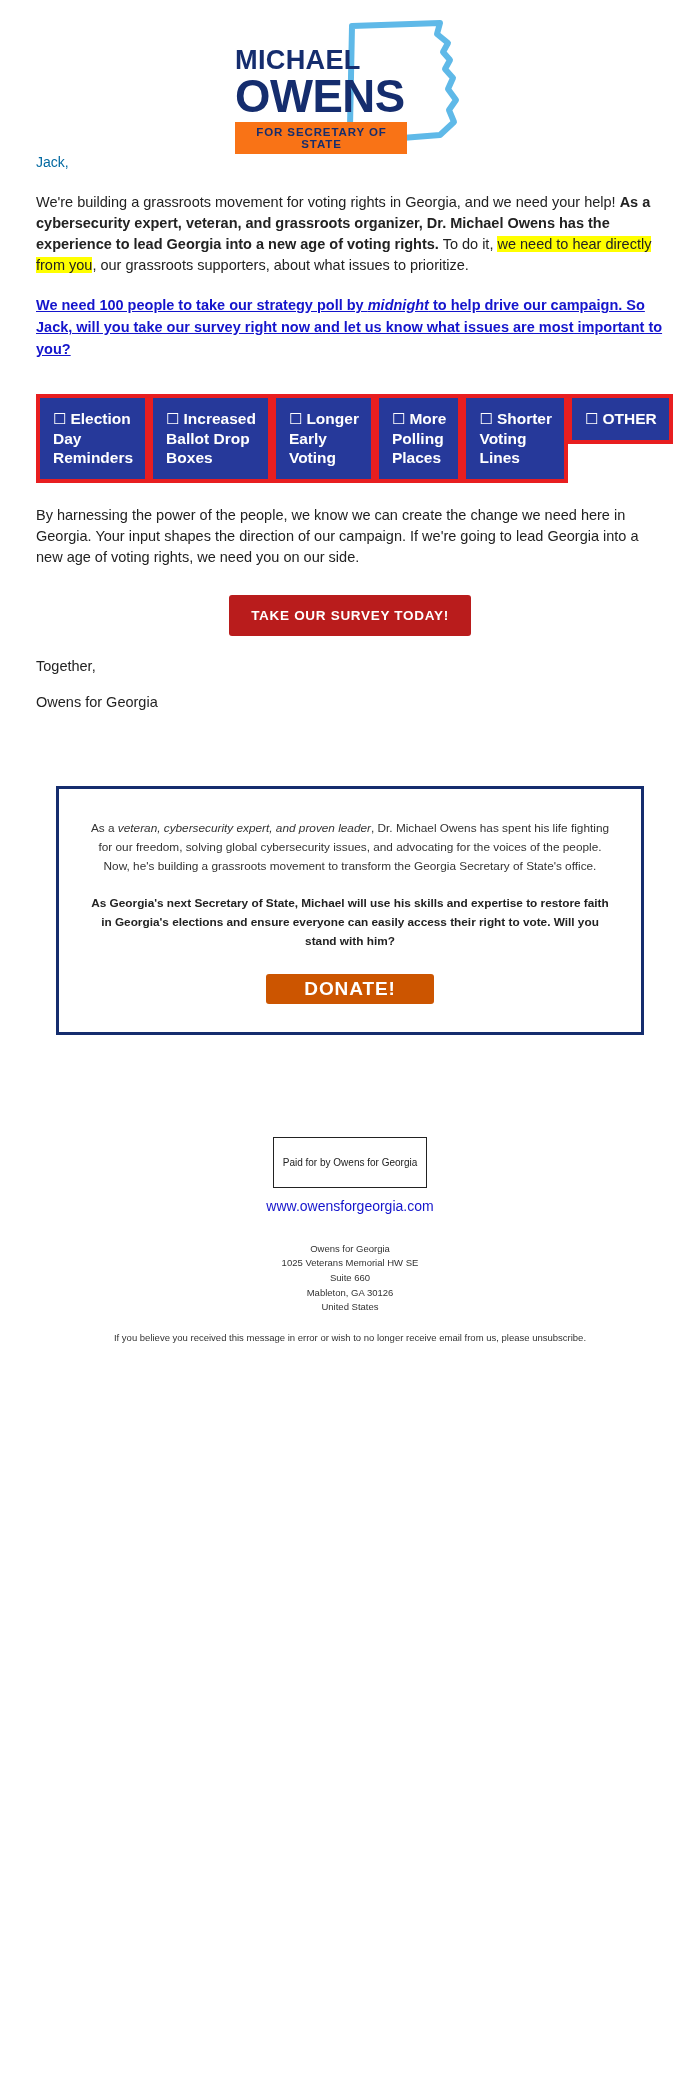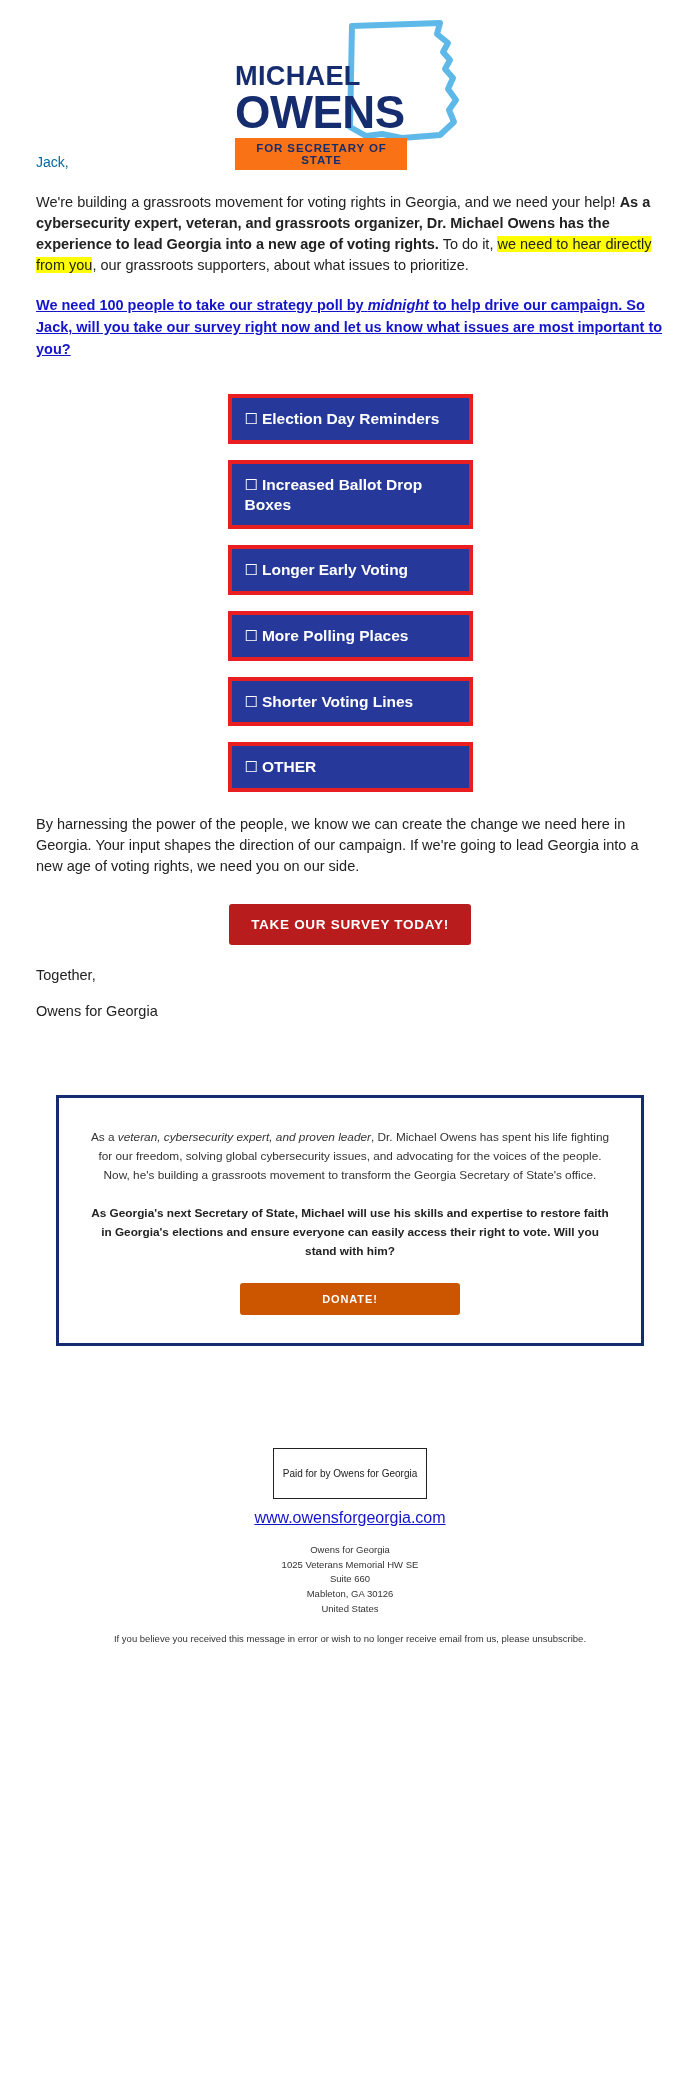--- a/index.html
+++ b/index.html
@@ -36,21 +36,21 @@
   .ga-outline {
     position: absolute;
     right: -4px;
     top: 0px;
     width: 125px;
     height: 128px;
   }
   .logo-text {
     position: absolute;
     left: 0px;
-    top: 48px;
+    top: 32px;
     width: 172px;
     z-index: 3;
   }
   .logo-michael {
     font-size: 28px;
     font-weight: 700;
     letter-spacing: 0.3px;
     color: #152d6e;
     line-height: 1;
     font-family: "Liberation Sans", sans-serif;
@@ -106,22 +106,22 @@
     font-weight: 700;
     color: #1414cc;
     text-decoration: underline;
   }
   .link-para i { font-style: italic; }
 
   
   .survey-list {
     padding: 16px 0 6px 0;
     display: flex;
-    flex-direction: column;
-    align-items: center;
+    flex-direction: row;
+    align-items: flex-start;
   }
   .survey-btn {
     width: 245px;
     background: #26399a;
     border: 4px solid #e81e20;
     color: #ffffff;
     font-size: 15.5px;
     font-weight: 700;
     line-height: 1.25;
     padding: 11px 12px 11px 13px;
@@ -182,25 +182,25 @@
     margin-bottom: 22px;
   }
   .donate-box i { font-style: italic; }
   .donate-btn-wrap {
     display: flex;
     justify-content: center;
   }
   .donate-btn {
     background: #cc5500;
     color: #ffffff;
-    font-size: 11px;
+    font-size: 19px;
     font-weight: 700;
     letter-spacing: 0.9px;
-    padding: 10px 0;
-    width: 220px;
+    padding: 4px 0;
+    width: 168px;
     border: none;
     border-radius: 3px;
     cursor: pointer;
     text-align: center;
   }
 
   
   .footer-rule {
     height: 0;
     margin-top: 36px;
@@ -212,24 +212,23 @@
   .paid-for {
     display: inline-block;
     border: 1px solid #222222;
     font-size: 10px;
     color: #222222;
     padding: 19px 9px;
     margin-bottom: 10px;
   }
   .site-link {
     display: block;
-    font-size: 16px;
+    font-size: 14px;
     color: #1414cc;
-    text-decoration: underline;
-    margin-bottom: 16px;
+    margin-bottom: 28px;
     cursor: pointer;
   }
   .addr {
     font-size: 9.5px;
     color: #333333;
     line-height: 1.55;
     margin: 0 0 16px 0;
   }
   .unsub-text {
     font-size: 9.5px;

